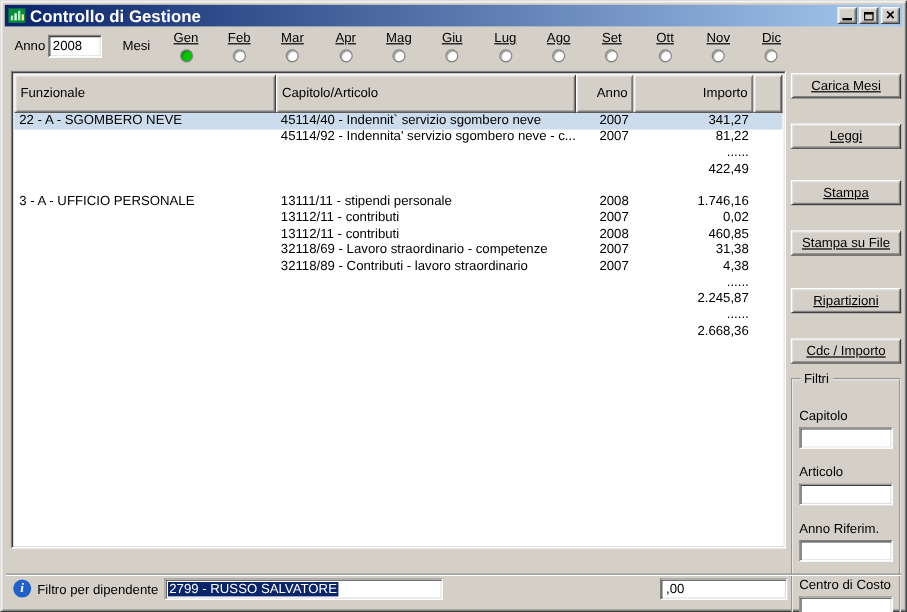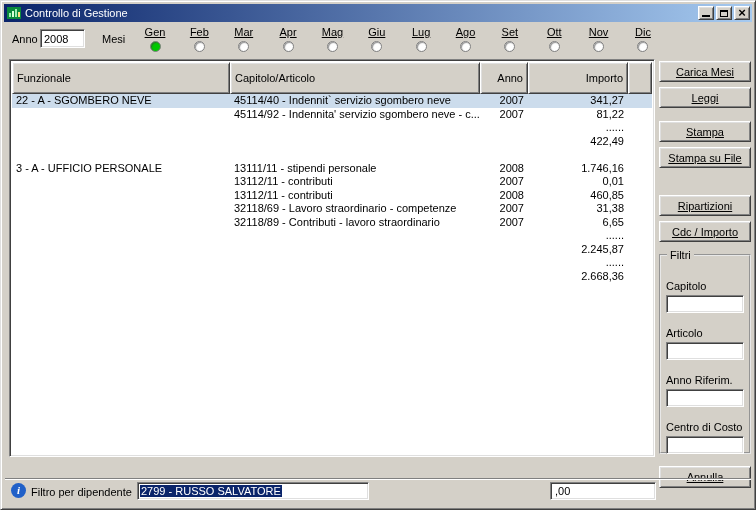--- a/index.html
+++ b/index.html
@@ -9,21 +9,21 @@
 
   .window{position:relative;width:756px;height:510px;background:var(--window_bg,#d4d0c8);
     border:1px solid;border-color:#dfdfdf #404040 #404040 #dfdfdf;
     box-shadow:inset 1px 1px 0 #fff, inset -1px -1px 0 #808080;}
 
   
   .titlebar{position:absolute;top:3px;left:3px;right:3px;height:18px;
     background:linear-gradient(to right,var(--titlebar_start,#0a246a),var(--titlebar_end,#a6caf0));
     display:flex;align-items:center;padding:0 2px;gap:3px;}
   .app-icon{width:16px;height:16px;flex:0 0 16px;display:flex;align-items:center;justify-content:center;}
-  .title-text{color:#fff;font-weight:normal;font-size:11px;flex:1;white-space:nowrap;overflow:hidden;}
+  .title-text{color:#fff;font-weight:bold;font-size:14px;flex:1;white-space:nowrap;overflow:hidden;}
   .tb-btns{display:flex;gap:2px;align-items:center;}
   .tb-btn{width:16px;height:14px;padding:0;background:var(--window_bg,#d4d0c8);
     border:1px solid;border-color:#fff #404040 #404040 #fff;
     box-shadow:inset 1px 1px 0 #dfdfdf, inset -1px -1px 0 #808080;
     display:flex;align-items:flex-end;justify-content:center;cursor:default;}
   .glyph-min{width:8px;height:2px;background:#000;margin-bottom:2px;}
   .glyph-max{width:8px;height:7px;border:1px solid #000;border-top:2px solid #000;margin-bottom:2px;}
   .glyph-close{width:100%;height:100%;display:flex;align-items:center;justify-content:center;}
   .glyph-close::before{content:"×";font-size:13px;font-weight:bold;line-height:10px;}
 
@@ -54,25 +54,25 @@
   .th{padding:0 4px;display:flex;align-items:center;white-space:nowrap;overflow:hidden;font-size:11px;}
   .th.num{justify-content:flex-end;}
   .tr{height:13.5px;align-items:center;line-height:13px;}
   .tr.selected{background:var(--selection_row,#ccdcec);}
   .td{padding:0 4px;white-space:nowrap;overflow:hidden;}
   .td.num{text-align:right;}
   .td.bold{font-weight:normal;}
 
   
   .sidebar{position:absolute;left:658px;top:56px;width:92px;}
-  .side-btn{display:block;width:92px;height:21px;margin-top:5px;padding:0;
+  .side-btn{display:block;width:92px;height:21px;margin-top:21px;padding:0;
     font:inherit;cursor:default;}
   .side-btn .u{text-decoration:underline;}
   .b1{margin-top:4px;}
-  .b3{margin-top:13px;}
+  .b3{margin-top:26px;}
   .b5{margin-top:27px;}
   .groupbox{position:relative;margin-top:12px;height:200px;border:2px groove #e8e8e8;
     padding:24px 5px 0;}
   .gb-label{position:absolute;top:-7px;left:6px;background:var(--window_bg,#d4d0c8);padding:0 3px;}
   .gb-field{margin-bottom:14px;}
   .gb-field-label{margin-bottom:3px;white-space:nowrap;}
   .gb-input{width:100%;height:18px;padding:1px 3px;font:inherit;outline:none;}
   .annulla{margin-top:12px;height:22px;}
 
   
@@ -243,21 +243,21 @@
           <span class="td">13111/11 - stipendi personale</span>
           <span class="td num">2008</span>
           <span class="td num">1.746,16</span>
           <span class="td"></span>
         </div>
 
         <div class="tr">
           <span class="td"></span>
           <span class="td">13112/11 - contributi</span>
           <span class="td num">2007</span>
-          <span class="td num">0,01</span>
+          <span class="td num">0,02</span>
           <span class="td"></span>
         </div>
 
         <div class="tr">
           <span class="td"></span>
           <span class="td">13112/11 - contributi</span>
           <span class="td num">2008</span>
           <span class="td num">460,85</span>
           <span class="td"></span>
         </div>
@@ -267,21 +267,21 @@
           <span class="td">32118/69 - Lavoro straordinario - competenze</span>
           <span class="td num">2007</span>
           <span class="td num">31,38</span>
           <span class="td"></span>
         </div>
 
         <div class="tr">
           <span class="td"></span>
           <span class="td">32118/89 - Contributi - lavoro straordinario</span>
           <span class="td num">2007</span>
-          <span class="td num">6,65</span>
+          <span class="td num">4,38</span>
           <span class="td"></span>
         </div>
 
         <div class="tr">
           <span class="td"></span>
           <span class="td"></span>
           <span class="td num"></span>
           <span class="td num">......</span>
           <span class="td"></span>
         </div>

